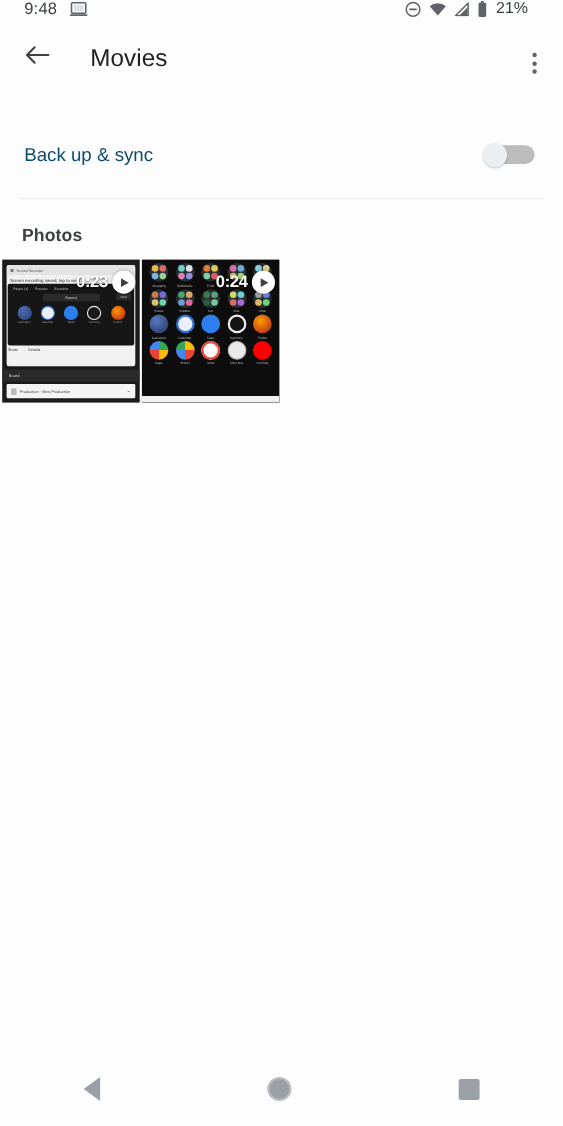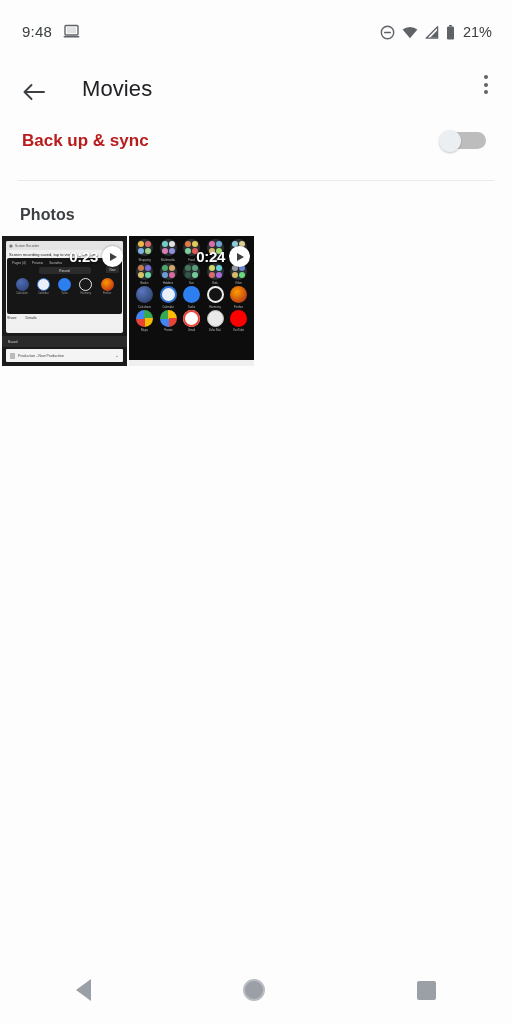--- a/index.html
+++ b/index.html
@@ -7,49 +7,49 @@
     width:512px; height:1024px;
     background:#fdfdfd;
     font-family:"Liberation Sans", sans-serif;
     overflow:hidden;
   }
   body { position:relative; }
 
   
   .statusbar {
     height:40px; width:100%;
-    display:flex; align-items:flex-end;
-    padding:0 20px 0 22px;
+    display:flex; align-items:flex-start;
+    padding:0 32px 0 22px;
     color:#5f6368;
   }
   .sb-time { font-size:15px; font-weight:500; color:#3c4043; letter-spacing:.2px; }
   .sb-left { display:flex; align-items:center; gap:11px; }
   .sb-right { margin-left:auto; display:flex; align-items:center; gap:7px; }
   .sb-pct { font-size:14.5px; font-weight:500; color:#3c4043; margin-left:1px; }
   .ico { display:block; }
 
   
   .appbar {
-    height:62px; display:flex; align-items:flex-end;
+    height:62px; display:flex; align-items:flex-start;
     padding:0 16px 0 22px;
   }
   .appbar-title {
     font-size:22px; color:#202124; margin-left:36px; font-weight:400;
     letter-spacing:.1px;
   }
   .overflow { margin-left:auto; padding:8px 8px; display:flex;
     flex-direction:column; gap:3.5px; align-items:center; cursor:pointer; }
   .dot { width:4px; height:4px; border-radius:50%; background:#5f6368; }
 
   
   .backup-row {
     height:78px; display:flex; align-items:center;
     padding:0 26px 0 22px;
   }
-  .backup-label { font-size:17px; color:#b91c1c;font-weight:bold; }
+  .backup-label { font-size:17px; color:#0c4a6e; }
   .switch {
     margin-left:auto; position:relative;
     width:47px; height:22px;
   }
   .switch-track {
     position:absolute; right:0; top:2px;
     width:40px; height:17px; border-radius:9px; background:#bdbdbd;
   }
   .switch-thumb {
     position:absolute; left:0; top:0;

